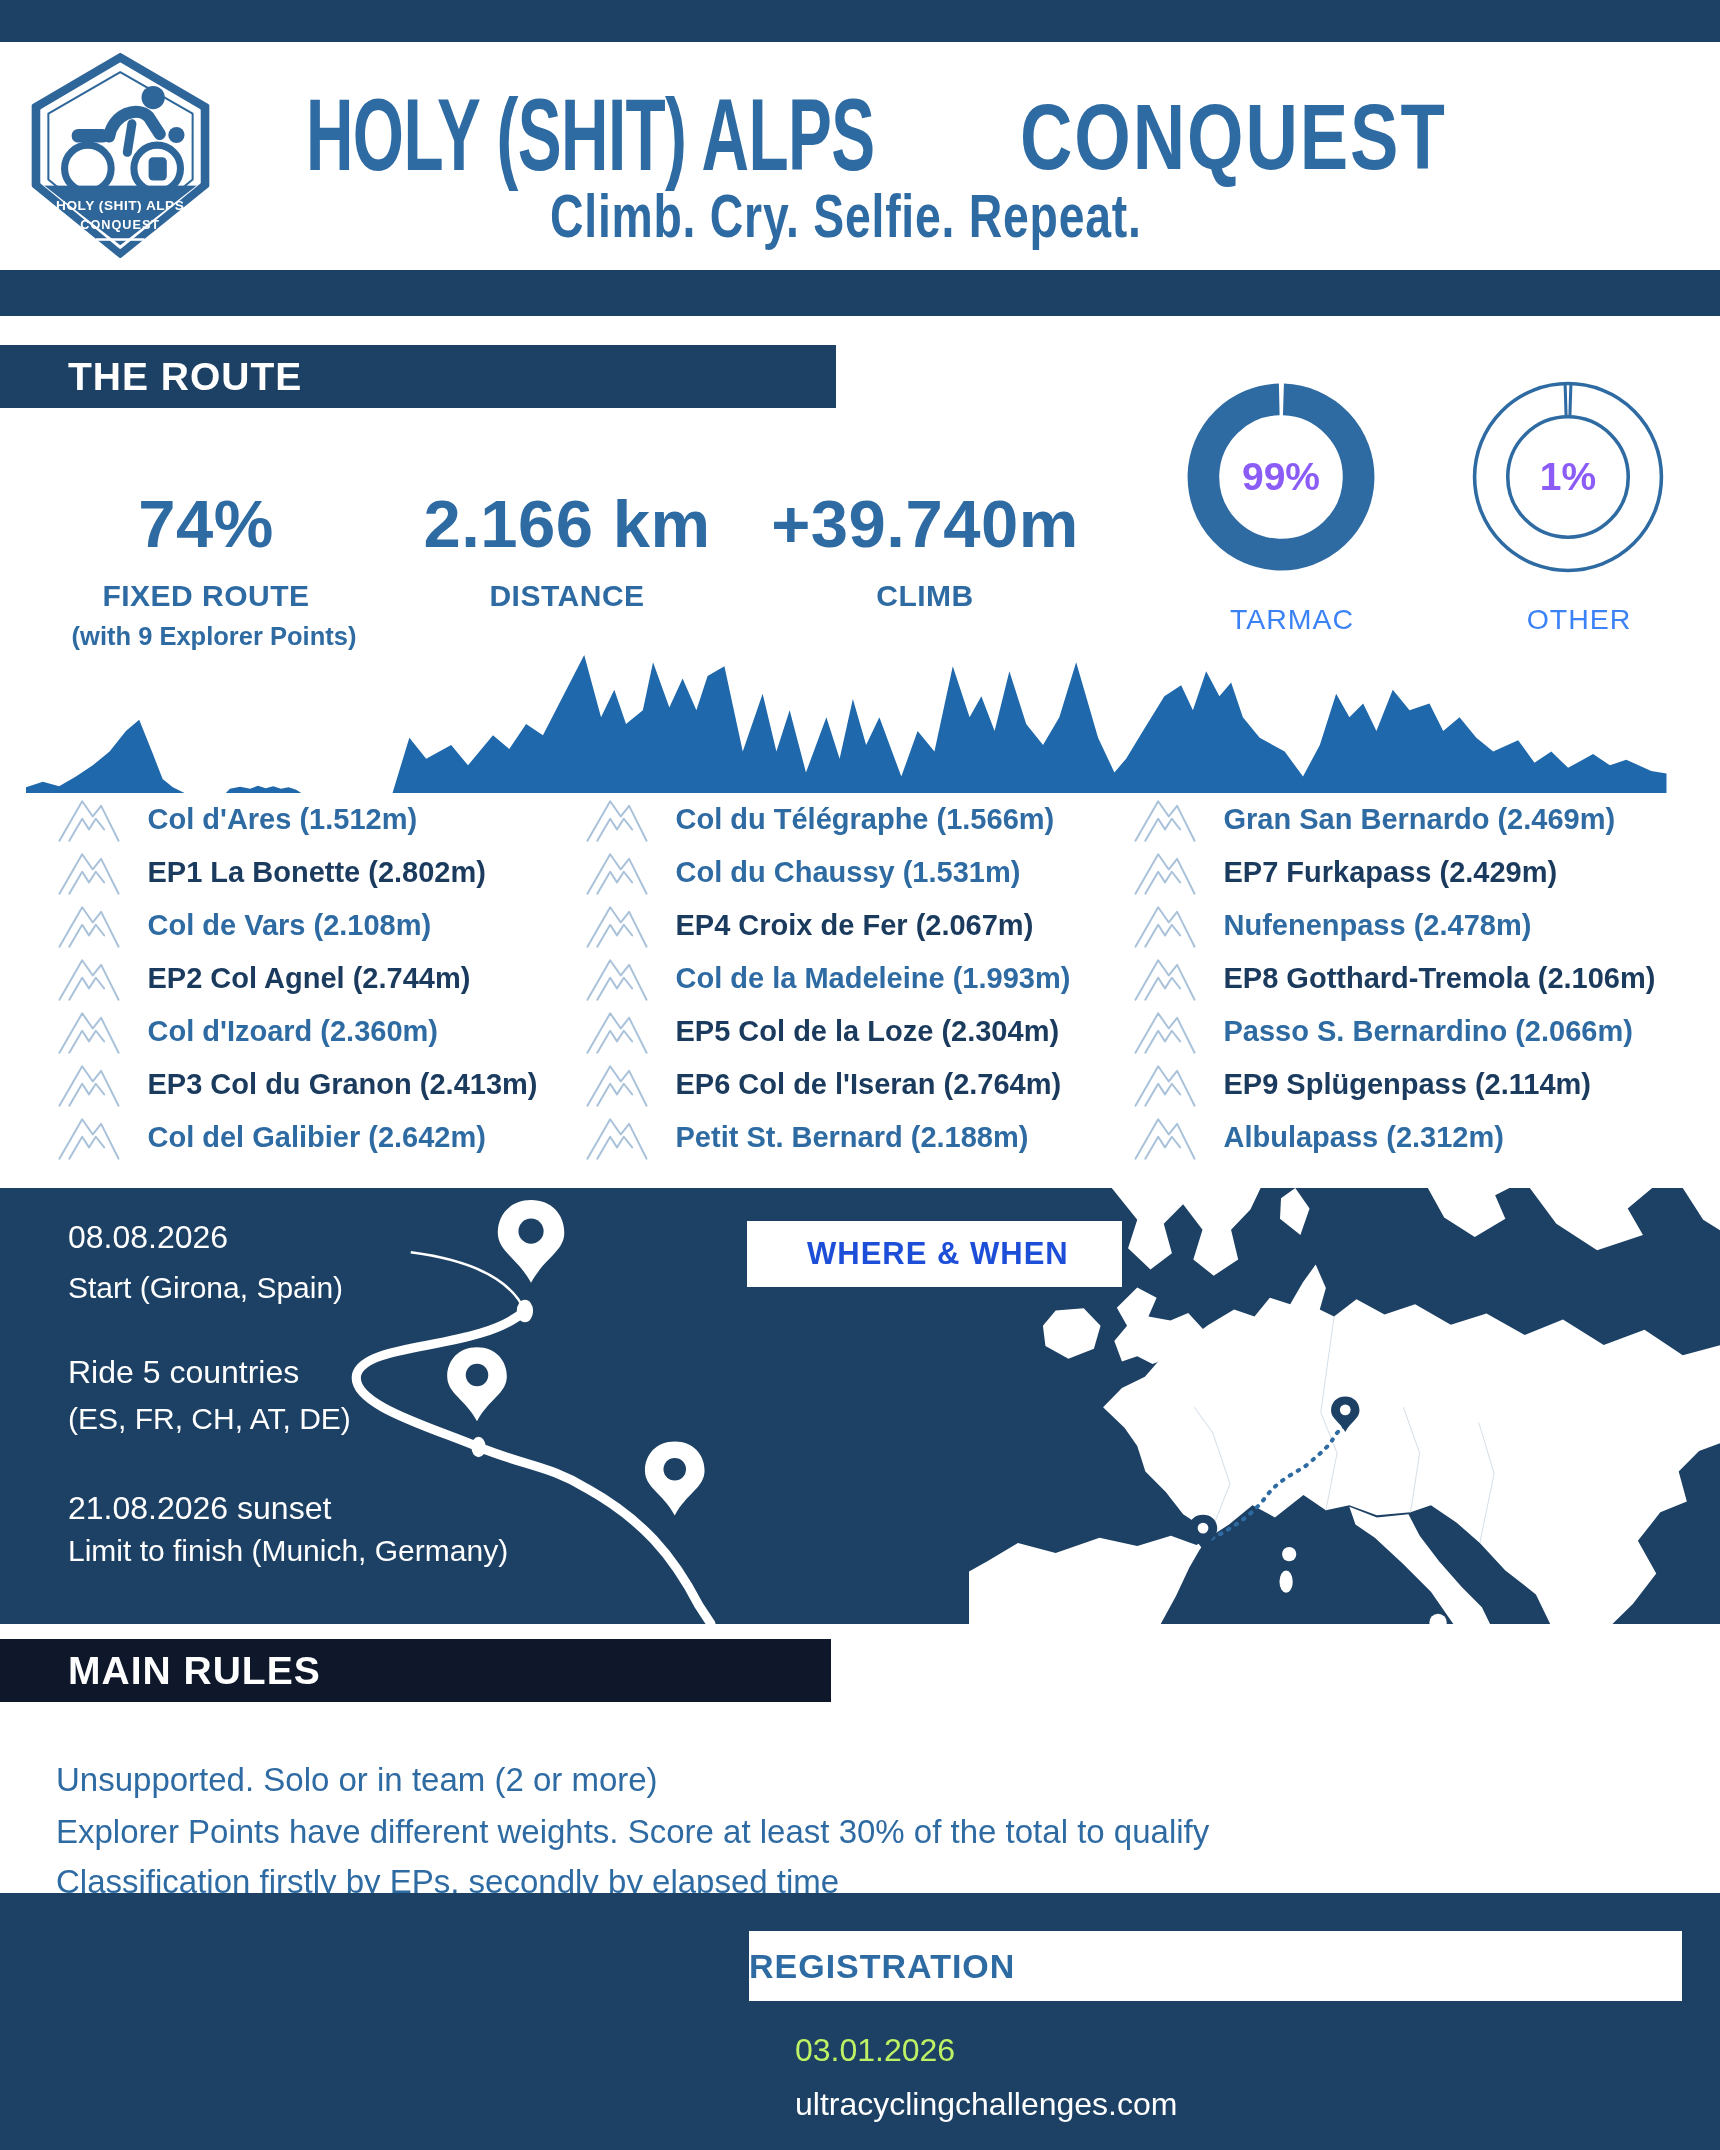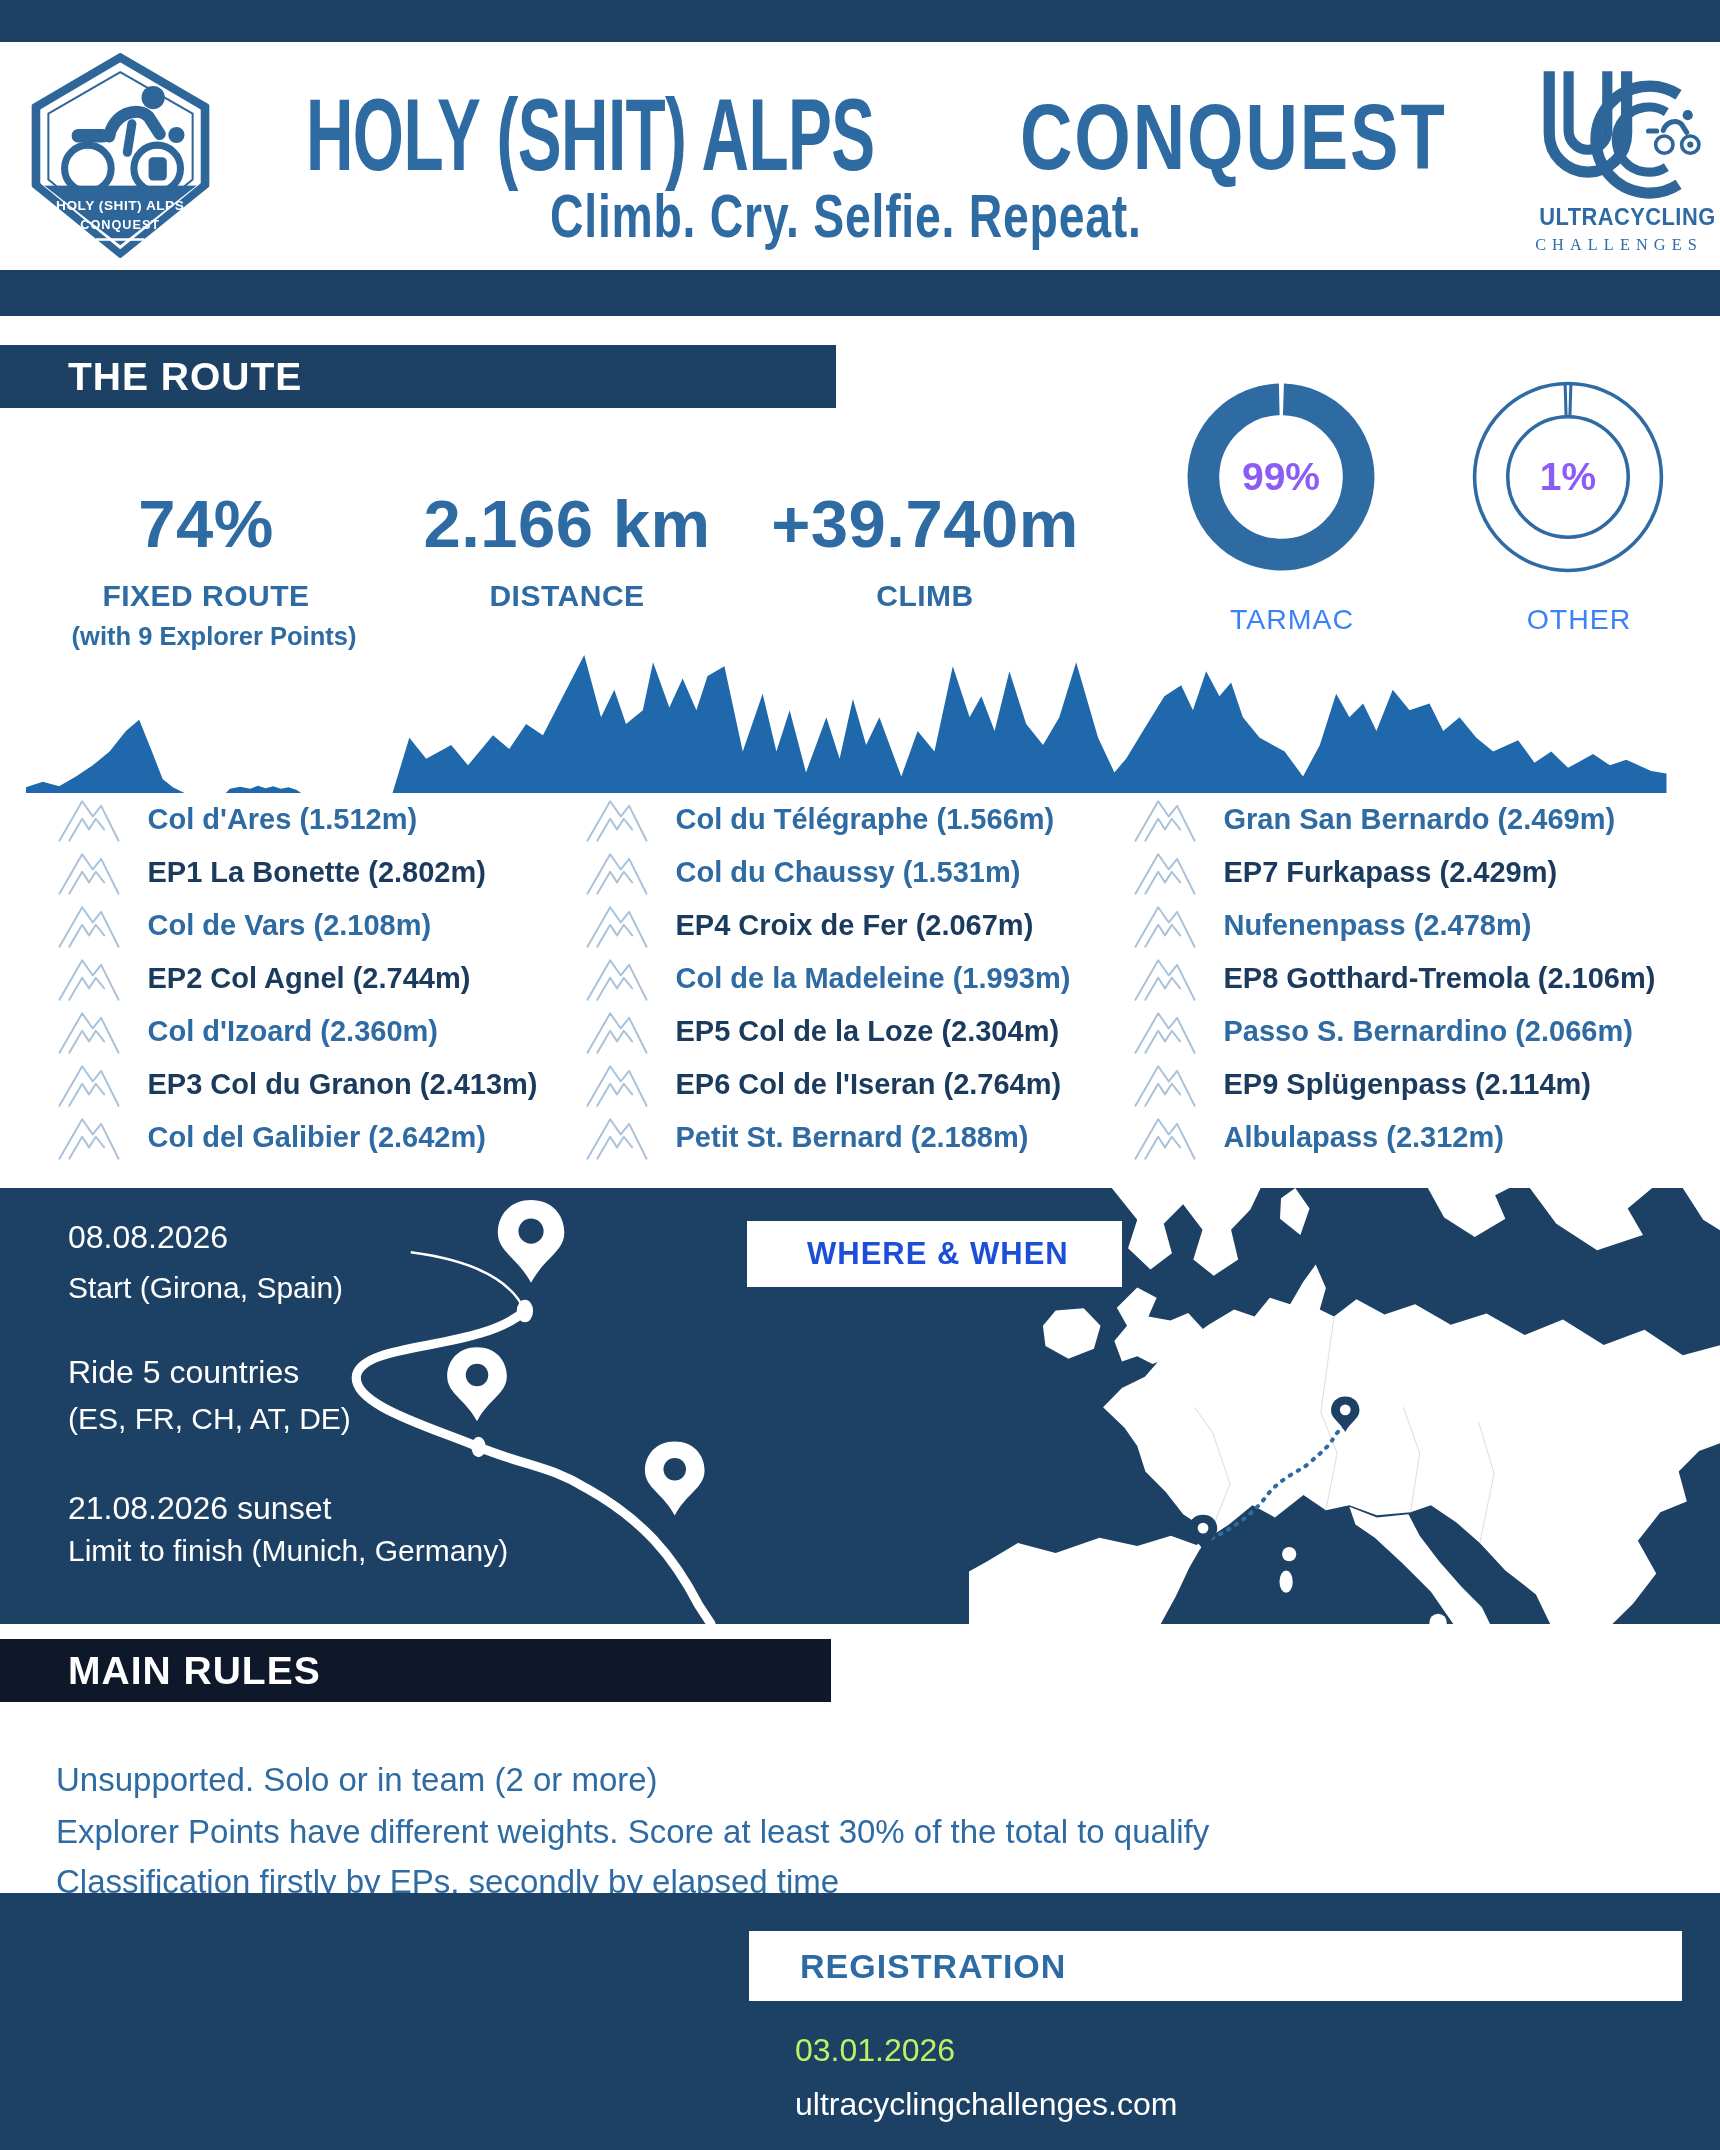--- a/index.html
+++ b/index.html
@@ -63,21 +63,21 @@
   #ww-box span{color:#1d4ed8;font-size:31px;font-weight:700;letter-spacing:1px;padding-left:60px;}
   
   #rules-bar{top:1639px;height:63px;width:831px;background:#0f172a;display:flex;align-items:center;}
   .rule-line{position:absolute;left:56px;color:#2f6ba3;font-size:33px;font-weight:500;white-space:nowrap;}
   #rule-0{top:1728px;}
   #rule-1{top:1780px;}
   #rule-2{top:1830px;}
   
   #bottom-section{top:1893px;height:258px;background:#1d4164;}
   #reg-box{position:absolute;left:749px;top:38px;width:933px;height:70px;background:#ffffff;display:flex;align-items:center;}
-  #reg-box span{color:#2f6ba3;font-size:34px;font-weight:700;letter-spacing:1px;padding-left:51px;}
+  #reg-box span{color:#2f6ba3;font-size:34px;font-weight:700;letter-spacing:1px;}
   #reg-date{position:absolute;left:795px;top:139px;color:#bef264;font-size:32px;font-weight:500;}
   #reg-site{position:absolute;left:795px;top:193px;color:#ffffff;font-size:32px;font-weight:500;text-decoration:none;}
 </style>
 </head>
 <body>
 
 <div id="poster">
 
   <div id="top-bar" class="bar"></div>
 
@@ -105,40 +105,20 @@
     </g>
     <text x="182" y="311" text-anchor="middle" fill="#ffffff" font-size="27" font-weight="700" letter-spacing="1">HOLY (SHIT) ALPS</text>
     <text x="182" y="347" text-anchor="middle" fill="#ffffff" font-size="25" font-weight="700" letter-spacing="2">CONQUEST</text>
     <rect x="134" y="366" width="96" height="5" fill="#ffffff"></rect>
   </svg>
 
   <div id="title-main" class="title-part">HOLY (SHIT) ALPS</div>
   <div id="title-accent" class="title-part">CONQUEST</div>
   <div id="tagline" class="title-part">Climb. Cry. Selfie. Repeat.</div>
 
-  <div id="uc-logo" class="abs">
-    <svg width="168" height="134" viewBox="0 0 330 262">
-      <g fill="none" stroke="#2f669a" stroke-linecap="butt">
-        <path d="M28,6 V128 a76,76 0 0 0 152,0 V6" stroke-width="22"></path>
-        <path d="M66,6 V122 a38,38 0 0 0 76,0 V6" stroke-width="20"></path>
-        <path d="M282,52 A105,105 0 1 0 282,228" stroke-width="22"></path>
-        <path d="M258,86 A64,64 0 1 0 258,194" stroke-width="18"></path>
-      </g>
-      <g fill="#2f669a" stroke="#2f669a">
-        <circle cx="254" cy="150" r="17" fill="none" stroke-width="7"></circle>
-        <circle cx="305" cy="150" r="17" fill="none" stroke-width="7"></circle>
-        <circle cx="305" cy="150" r="6" stroke="none"></circle>
-        <rect x="218" y="118" width="26" height="10" rx="5" stroke="none"></rect>
-        <path d="M252,122 C258,104 278,100 288,110 L298,126" fill="none" stroke-width="10" stroke-linecap="round"></path>
-        <circle cx="300" cy="92" r="10" stroke="none"></circle>
-      </g>
-    </svg>
-    <div id="uc-brand">ULTRACYCLING</div>
-    <div id="uc-sub">CHALLENGES</div>
-  </div>
 
   <div id="under-header-bar" class="bar"></div>
 
   <div id="route-bar" class="abs">
     <span class="section-bar-label">THE ROUTE</span>
   </div>
 
   <div id="stat-0" class="stat">
     <div class="value">74%</div>
     <div class="label">FIXED ROUTE</div>

